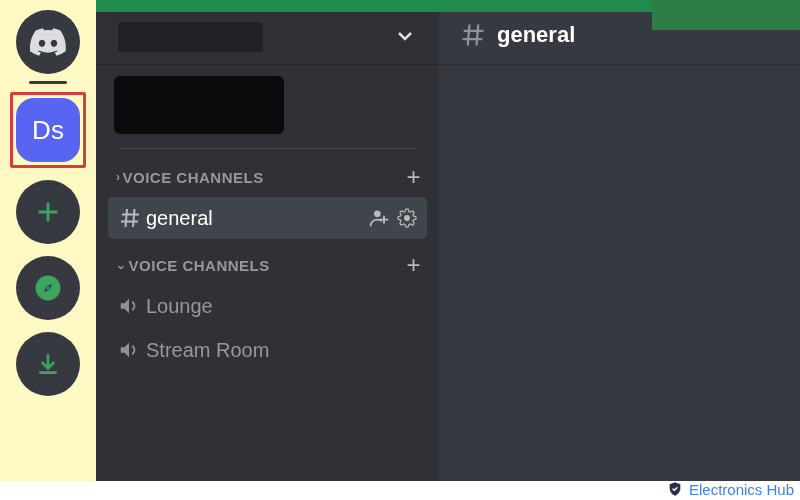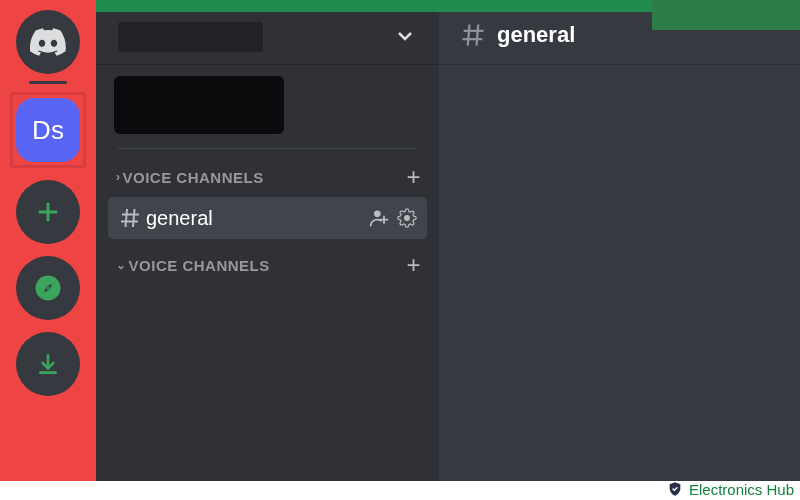--- a/index.html
+++ b/index.html
@@ -1,20 +1,20 @@
 <!DOCTYPE html>
 <html><head>
   <meta charset="utf-8">
   <style>
     * { margin: 0; padding: 0; box-sizing: border-box; }
     body { font-family: -apple-system, BlinkMacSystemFont, "Segoe UI", sans-serif; background: #fff; width: 800px; height: 500px; overflow: hidden; position: relative; }
     .app { display: flex; width: 800px; height: 481px; background: #36393f; }
     
     
-    .server-rail { width: 96px; background: #ef4444; display: flex; flex-direction: column; align-items: center; padding-top: 10px; gap: 12px; }
+    .server-rail { width: 96px; background: #fef9c3; display: flex; flex-direction: column; align-items: center; padding-top: 10px; gap: 12px; }
     .rail-item { width: 64px; height: 64px; border-radius: 50%; background: #36393f; display: flex; align-items: center; justify-content: center; cursor: pointer; color: #dcddde; }
     .rail-item.divider-after { position: relative; margin-bottom: 6px; }
     .rail-item.divider-after::after { content: ""; position: absolute; bottom: -10px; width: 38px; height: 3px; background: #36393f; border-radius: 2px; }
     .rail-item.server { background: #5865f2; border-radius: 18px; color: #fff; font-size: 26px; font-weight: 500; }
     .rail-item.green { color: #3ba55d; }
     .highlight-box { border: 3px solid #d83c3e; padding: 3px; border-radius: 2px; }
     
     
     .channel-sidebar { width: 343px; background: #2f3136; display: flex; flex-direction: column; }
     .server-header { height: 64px; display: flex; align-items: center; justify-content: space-between; padding: 0 22px; box-shadow: 0 1px 0 rgba(0,0,0,.2); cursor: pointer; position: relative; }
@@ -41,21 +41,21 @@
     
     
     .main { flex: 1; background: #36393f; display: flex; flex-direction: column; }
     .main-header { height: 64px; display: flex; align-items: center; padding: 0 20px; box-shadow: 0 1px 0 rgba(0,0,0,.2); gap: 10px; position: relative; }
     .main-header .green-bar2 { position: absolute; top: 0; left: 0; right: 0; height: 12px; background: #1f8b4c; }
     .main-header .green-btn { position: absolute; top: 0; right: 0; width: 148px; height: 30px; background: #2d7d46; }
     .main-header .hash { color: #8e9297; margin-top: 6px; }
     .main-header .title { color: #fff; font-size: 22px; font-weight: 600; margin-top: 6px; }
     
     
-    .watermark { position: absolute; bottom: 0; right: 6px; height: 22px; display: flex; align-items: center; gap: 6px; color: #15803d; font-size: 15px; font-weight: 500; }
+    .watermark { position: absolute; bottom: 0; right: 6px; height: 22px; display: flex; align-items: center; gap: 6px; color: #3b82f6; font-size: 15px; font-weight: 500; }
     .watermark .shield { width: 16px; height: 18px; }
     
     svg { display: block; }
   </style>
 </head>
 <body>
 
 <div class="app">
 
   <div class="server-rail">
@@ -132,20 +132,38 @@
         </span>
       </div>
 
       <div class="category">
         <span class="cat-left">
           <span class="arrow">⌄</span>
           <span>VOICE CHANNELS</span>
         </span>
         <span class="plus">+</span>
       </div>
+      <div class="channel">
+        <span class="ch-icon">
+          <svg width="22" height="22" viewBox="0 0 24 24" fill="#8e9297">
+              <path d="M3 9v6h4l5 5V4L7 9H3Z"></path>
+              <path d="M16 8a5 5 0 0 1 0 8" fill="none" stroke="#8e9297" stroke-width="2" stroke-linecap="round"></path>
+            </svg>
+        </span>
+        <span class="ch-name">Lounge</span>
+      </div>
+      <div class="channel">
+        <span class="ch-icon">
+          <svg width="22" height="22" viewBox="0 0 24 24" fill="#8e9297">
+              <path d="M3 9v6h4l5 5V4L7 9H3Z"></path>
+              <path d="M16 8a5 5 0 0 1 0 8" fill="none" stroke="#8e9297" stroke-width="2" stroke-linecap="round"></path>
+            </svg>
+        </span>
+        <span class="ch-name">Stream Room</span>
+      </div>
     </div>
   </div>
 
   <div class="main">
     <div class="main-header">
       <div class="green-bar2"></div>
       <div class="green-btn"></div>
       <span class="hash">
         <svg width="28" height="28" viewBox="0 0 24 24">
             <path d="M9 3 7.5 21M16.5 3 15 21M4 8.5h17M3 15.5h17" stroke="#8e9297" stroke-width="2" fill="none"></path>

